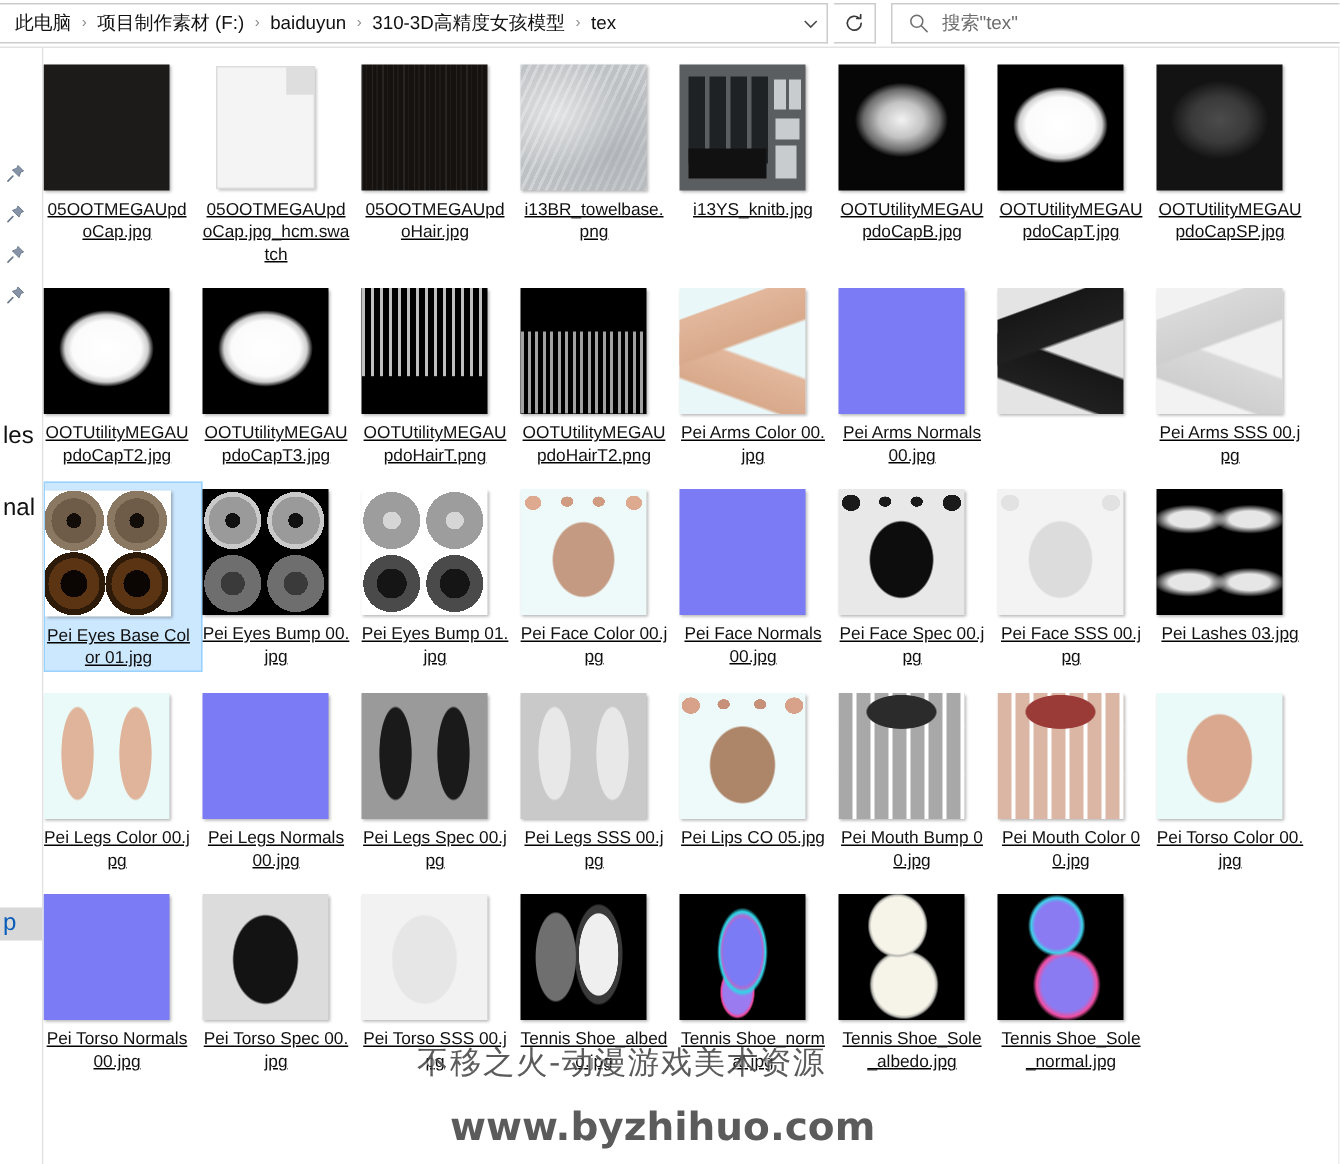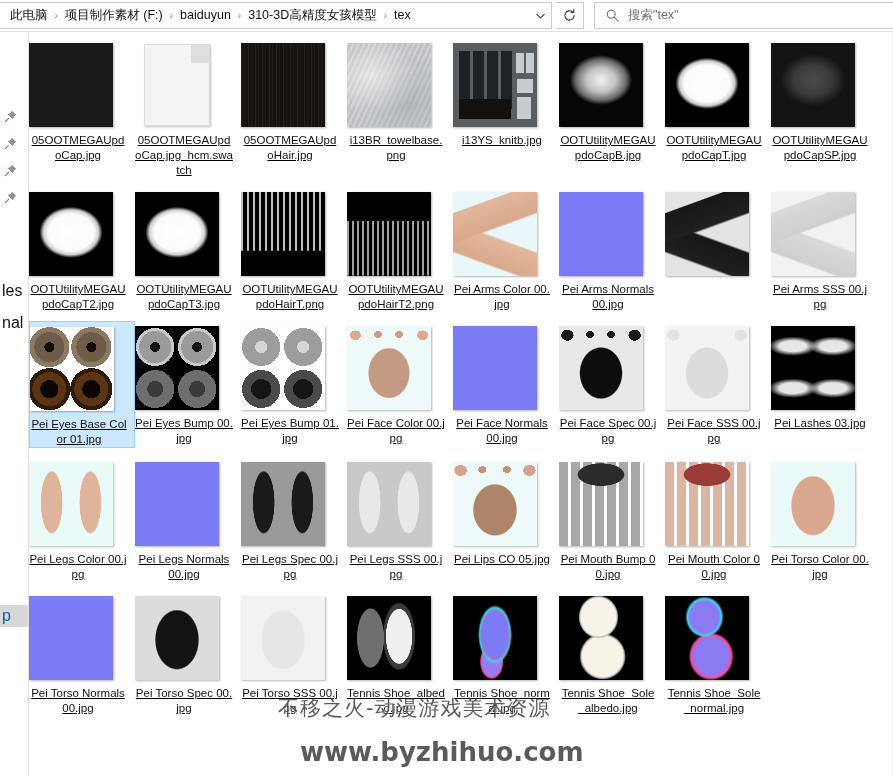--- a/index.html
+++ b/index.html
@@ -454,21 +454,21 @@
     <div class="sb-item" style="top: 153px;">
       <span class="sb-pin"><svg width="13" height="13" viewBox="0 0 14 14">
           <path d="M8.6 1.4 L12.6 5.4 L10.6 6.2 L9.4 9.4 L4.6 4.6 L7.8 3.4 Z" fill="#8794a8" stroke="#6d7b8e" stroke-width="0.7" stroke-linejoin="round"></path>
           <line x1="4.9" y1="9.1" x2="1.4" y2="12.6" stroke="#6d7b8e" stroke-width="1.2" stroke-linecap="round"></line>
         </svg></span>
       <span class="sb-label"></span>
     </div>
     <div class="sb-item" style="top: 248px;">
       <span class="sb-label">les</span>
     </div>
-    <div class="sb-item" style="top: 280px;">
+    <div class="sb-item" style="top: 296px;">
       <span class="sb-label">nal</span>
     </div>
     <div class="sb-item sb-sel" style="top: 573px;">
       <span class="sb-label">p</span>
     </div>
   </div>
 <div class="sidebar-divider"></div>
 
 <div class="content">
   <div class="grid">

